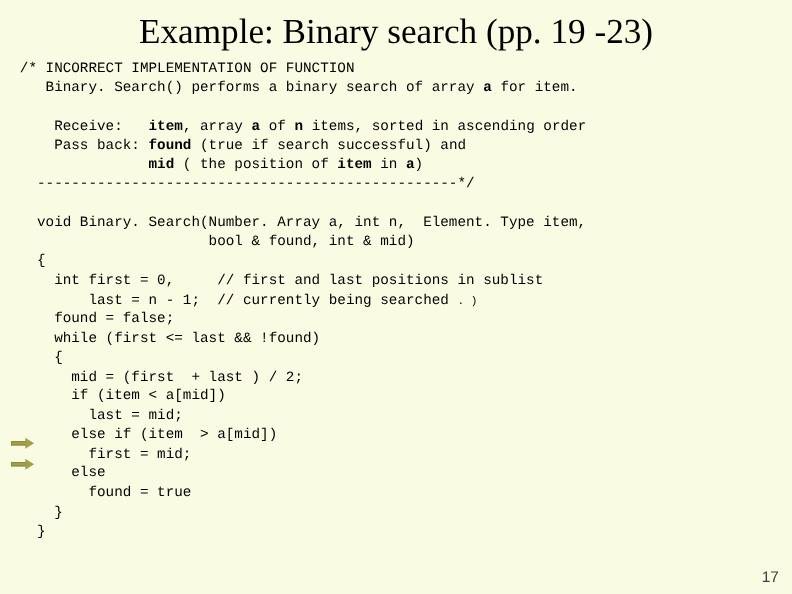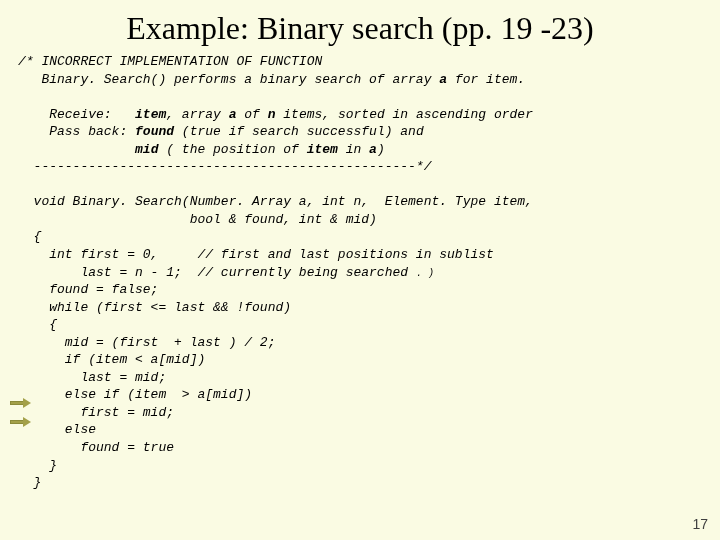--- a/index.html
+++ b/index.html
@@ -24,21 +24,20 @@
     text-align: center;
     padding-top: 10px;
     padding-bottom: 6px;
   }
   .code {
     font-family: 'Courier New', Courier, monospace;
     font-size: 13px;
     line-height: 1.35;
     white-space: pre;
     padding-left: 18px;
-    font-style: italic;
   }
   .b { font-weight: bold; }
   .pagenum {
     position: absolute;
     bottom: 6px;
     right: 12px;
     font-family: Arial, sans-serif;
     font-size: 14px;
     color: #404040;
   }

